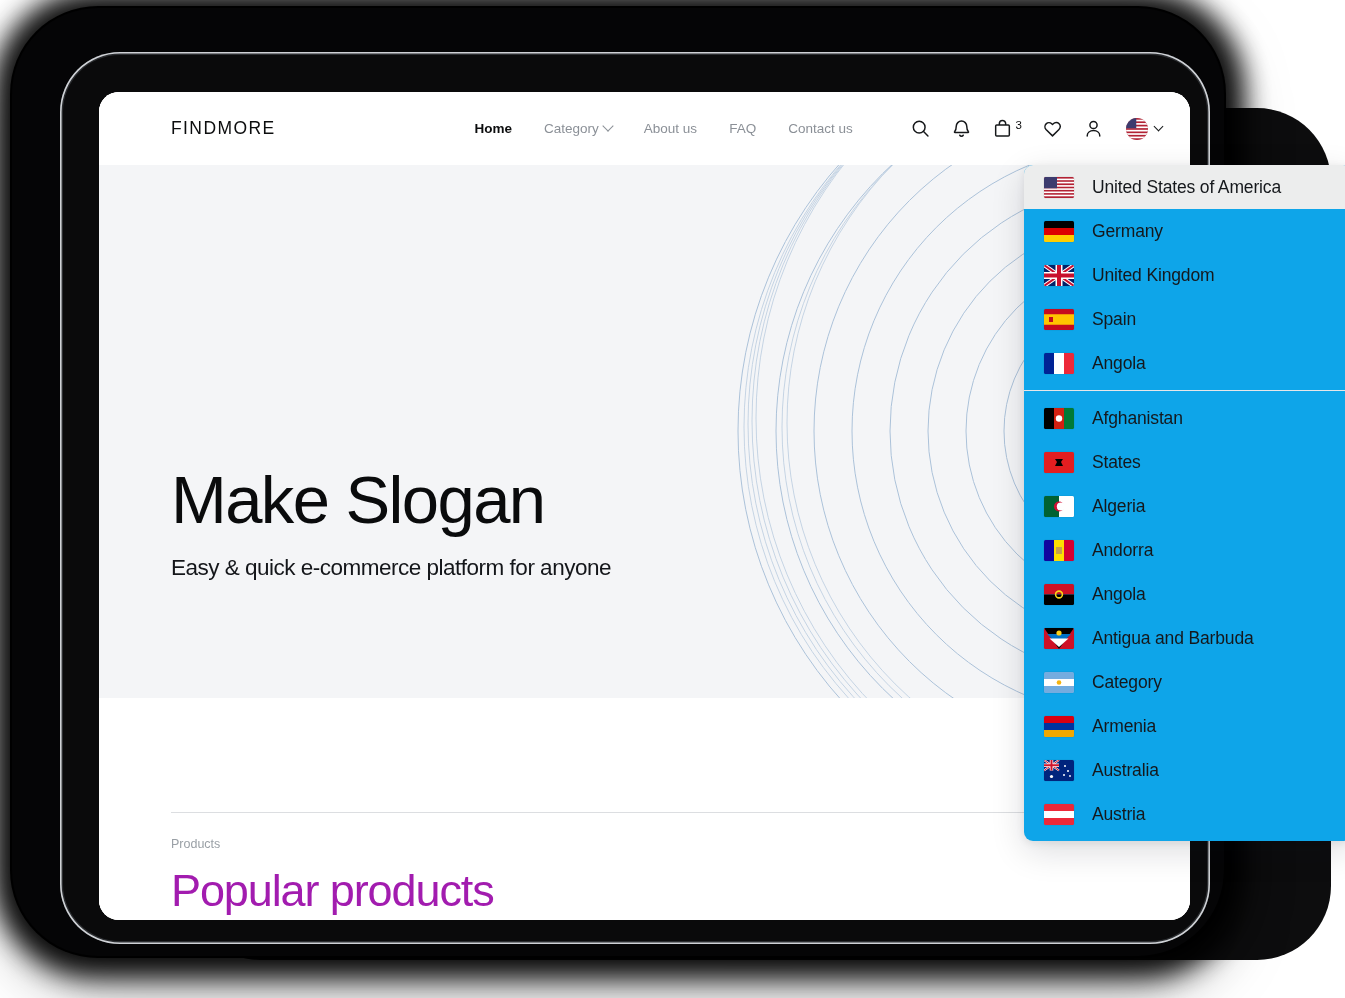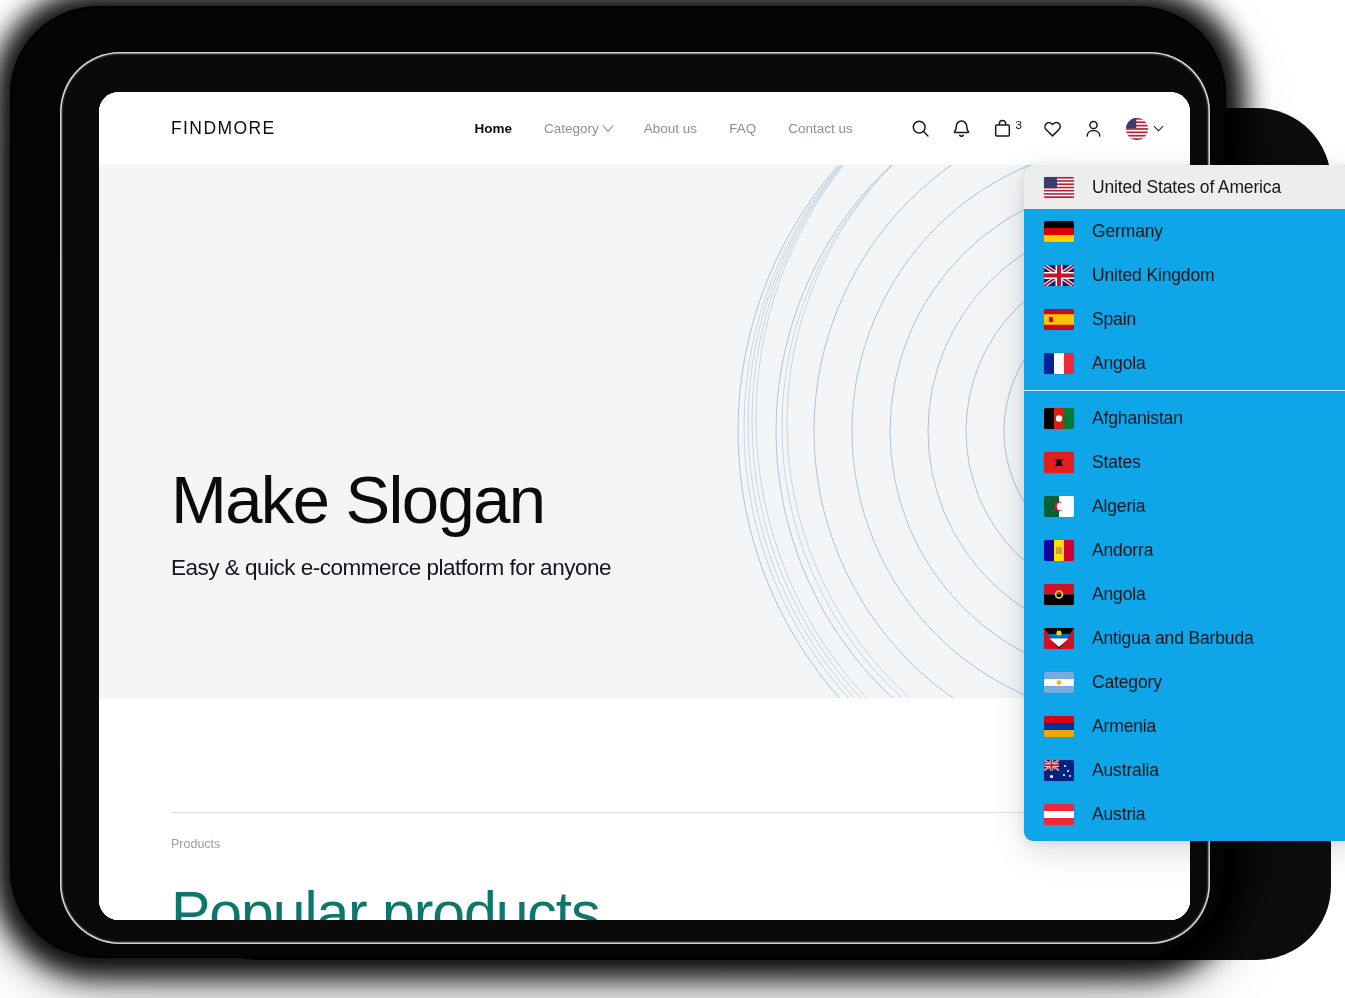--- a/index.html
+++ b/index.html
@@ -215,24 +215,24 @@
     margin-top: 114px;
     height: 1px;
     background: #dcdee1;
   }
   .sec-eyebrow {
     margin-top: 24px;
     font-size: 12.5px;
     color: #9aa0a6;
   }
   .sec-title {
-    margin-top: 28px;
-    font-size: 59px;
+    margin-top: 14px;
+    font-size: 45px;
     letter-spacing: -1.1px;
-    color: #0f766e;
+    color: #a21caf;
     font-weight: 400;
   }
 
   
   .country-dropdown {
     position: absolute;
     left: 1024px;
     top: 165px;
     width: 328px;
     height: 676px;

